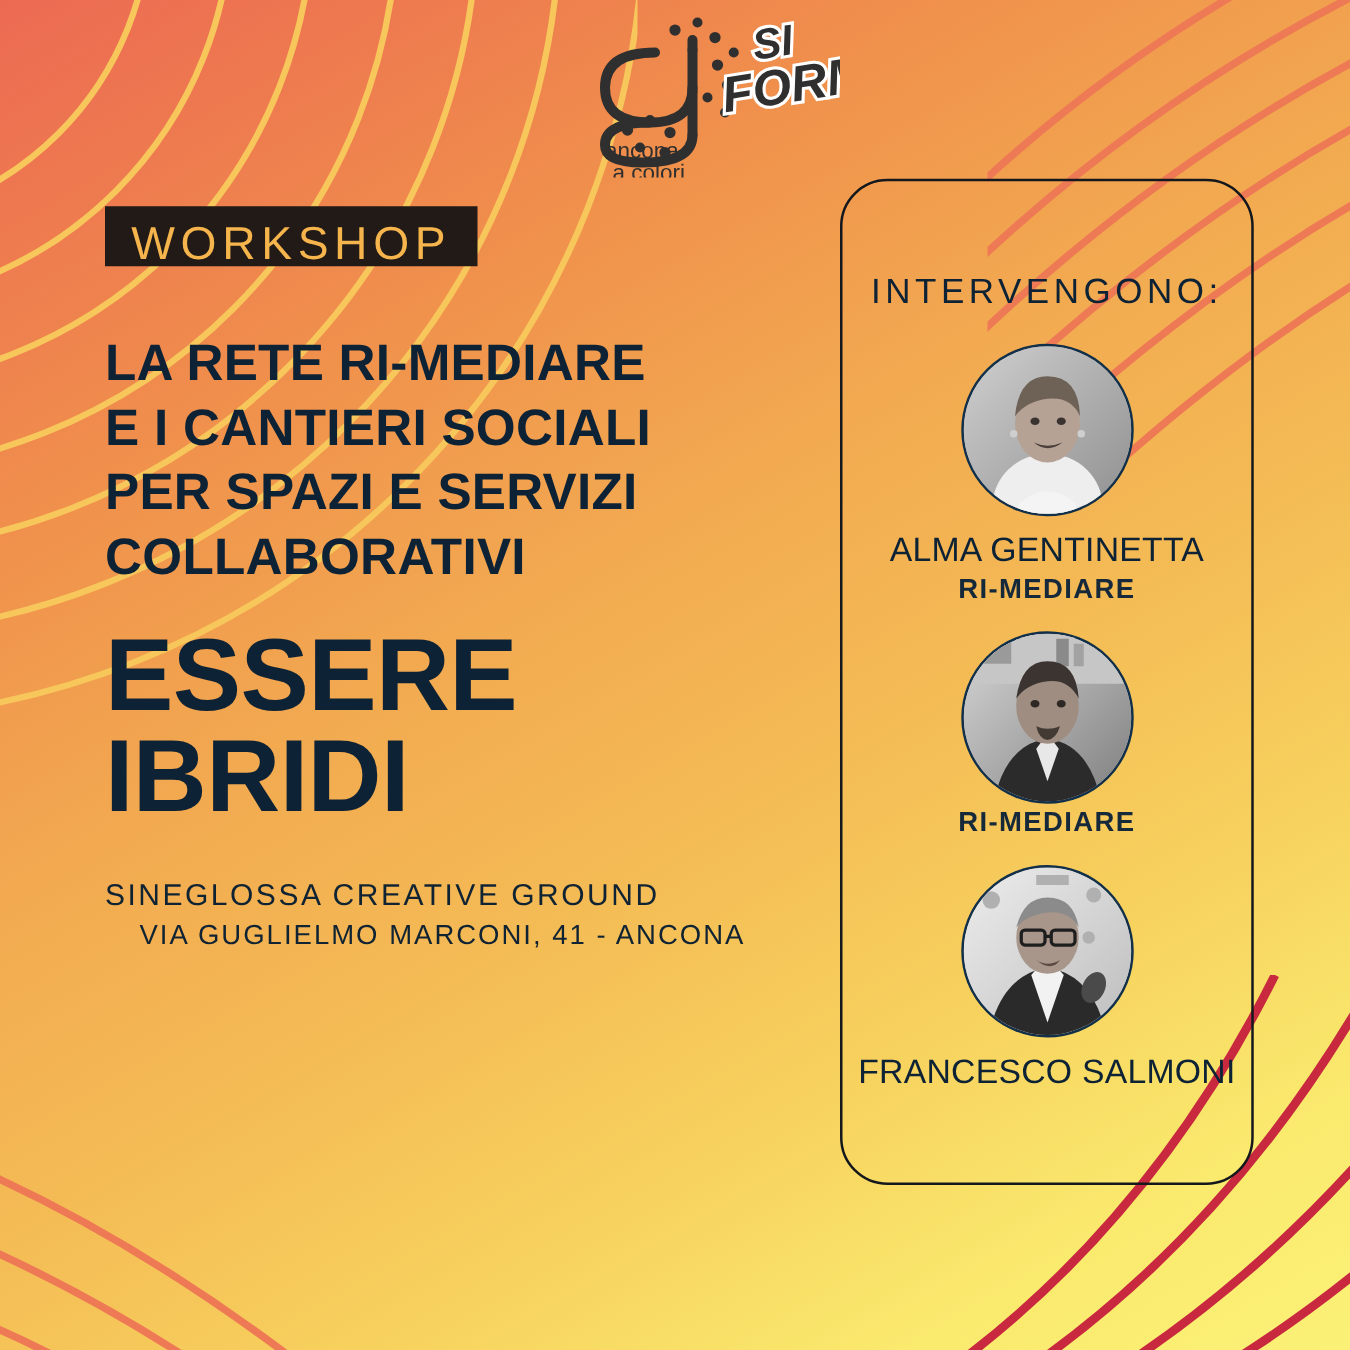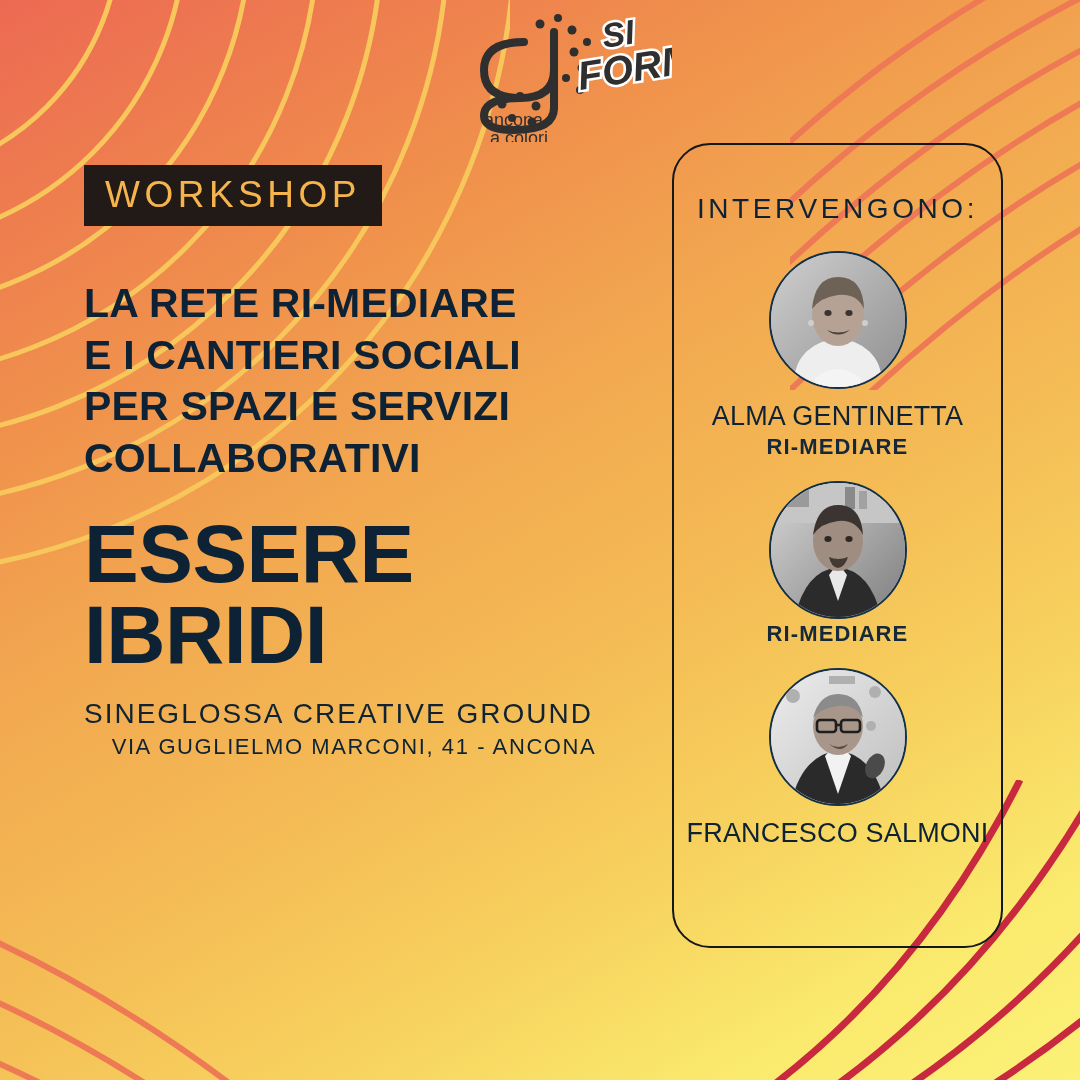--- a/index.html
+++ b/index.html
@@ -52,21 +52,21 @@
     top: 165px;
     width: 540px;
   }
   #workshop-badge {
     display: inline-block;
     background: #211a17;
     color: #f5b44c;
     font-size: 37px;
     font-weight: 400;
     letter-spacing: 4.5px;
-    padding: 11px 21px 13px 21px;
+    padding: 11px 21px 0 21px;
     line-height: 1;
   }
   #event-title {
     margin-top: 28px;
     color: #0d2235;
     font-size: 82px;
     font-weight: 700;
     line-height: 0.99;
     letter-spacing: -0.5px;
     white-space: pre-line;
@@ -83,23 +83,23 @@
   #event-datetime {
     margin-top: 115px;
     color: #0d2235;
     font-size: 49px;
     font-weight: 700;
     line-height: 1.18;
     letter-spacing: 0.4px;
     white-space: pre-line;
   }
   #venue-name {
-    margin-top: 23px;
+    margin-top: 41px;
     color: #102333;
-    font-size: 28px;
+    font-size: 24px;
     font-weight: 400;
     letter-spacing: 2.0px;
     line-height: 1.16;
   }
   #venue-address {
     margin-top: 4px;
     color: #102333;
     font-size: 22px;
     font-weight: 400;
     letter-spacing: 1.6px;
@@ -112,21 +112,21 @@
     position: absolute;
     left: 672px;
     top: 143px;
     width: 331px;
     height: 805px;
     border: 2.5px solid #14181c;
     border-radius: 38px;
     box-sizing: border-box;
   }
   #speakers-heading {
-    margin-top: 48px;
+    margin-top: 72px;
     text-align: center;
     color: #0d2235;
     font-size: 28px;
     font-weight: 400;
     letter-spacing: 3.6px;
   }
   .speaker {
     margin-top: 26px;
     text-align: center;
   }

